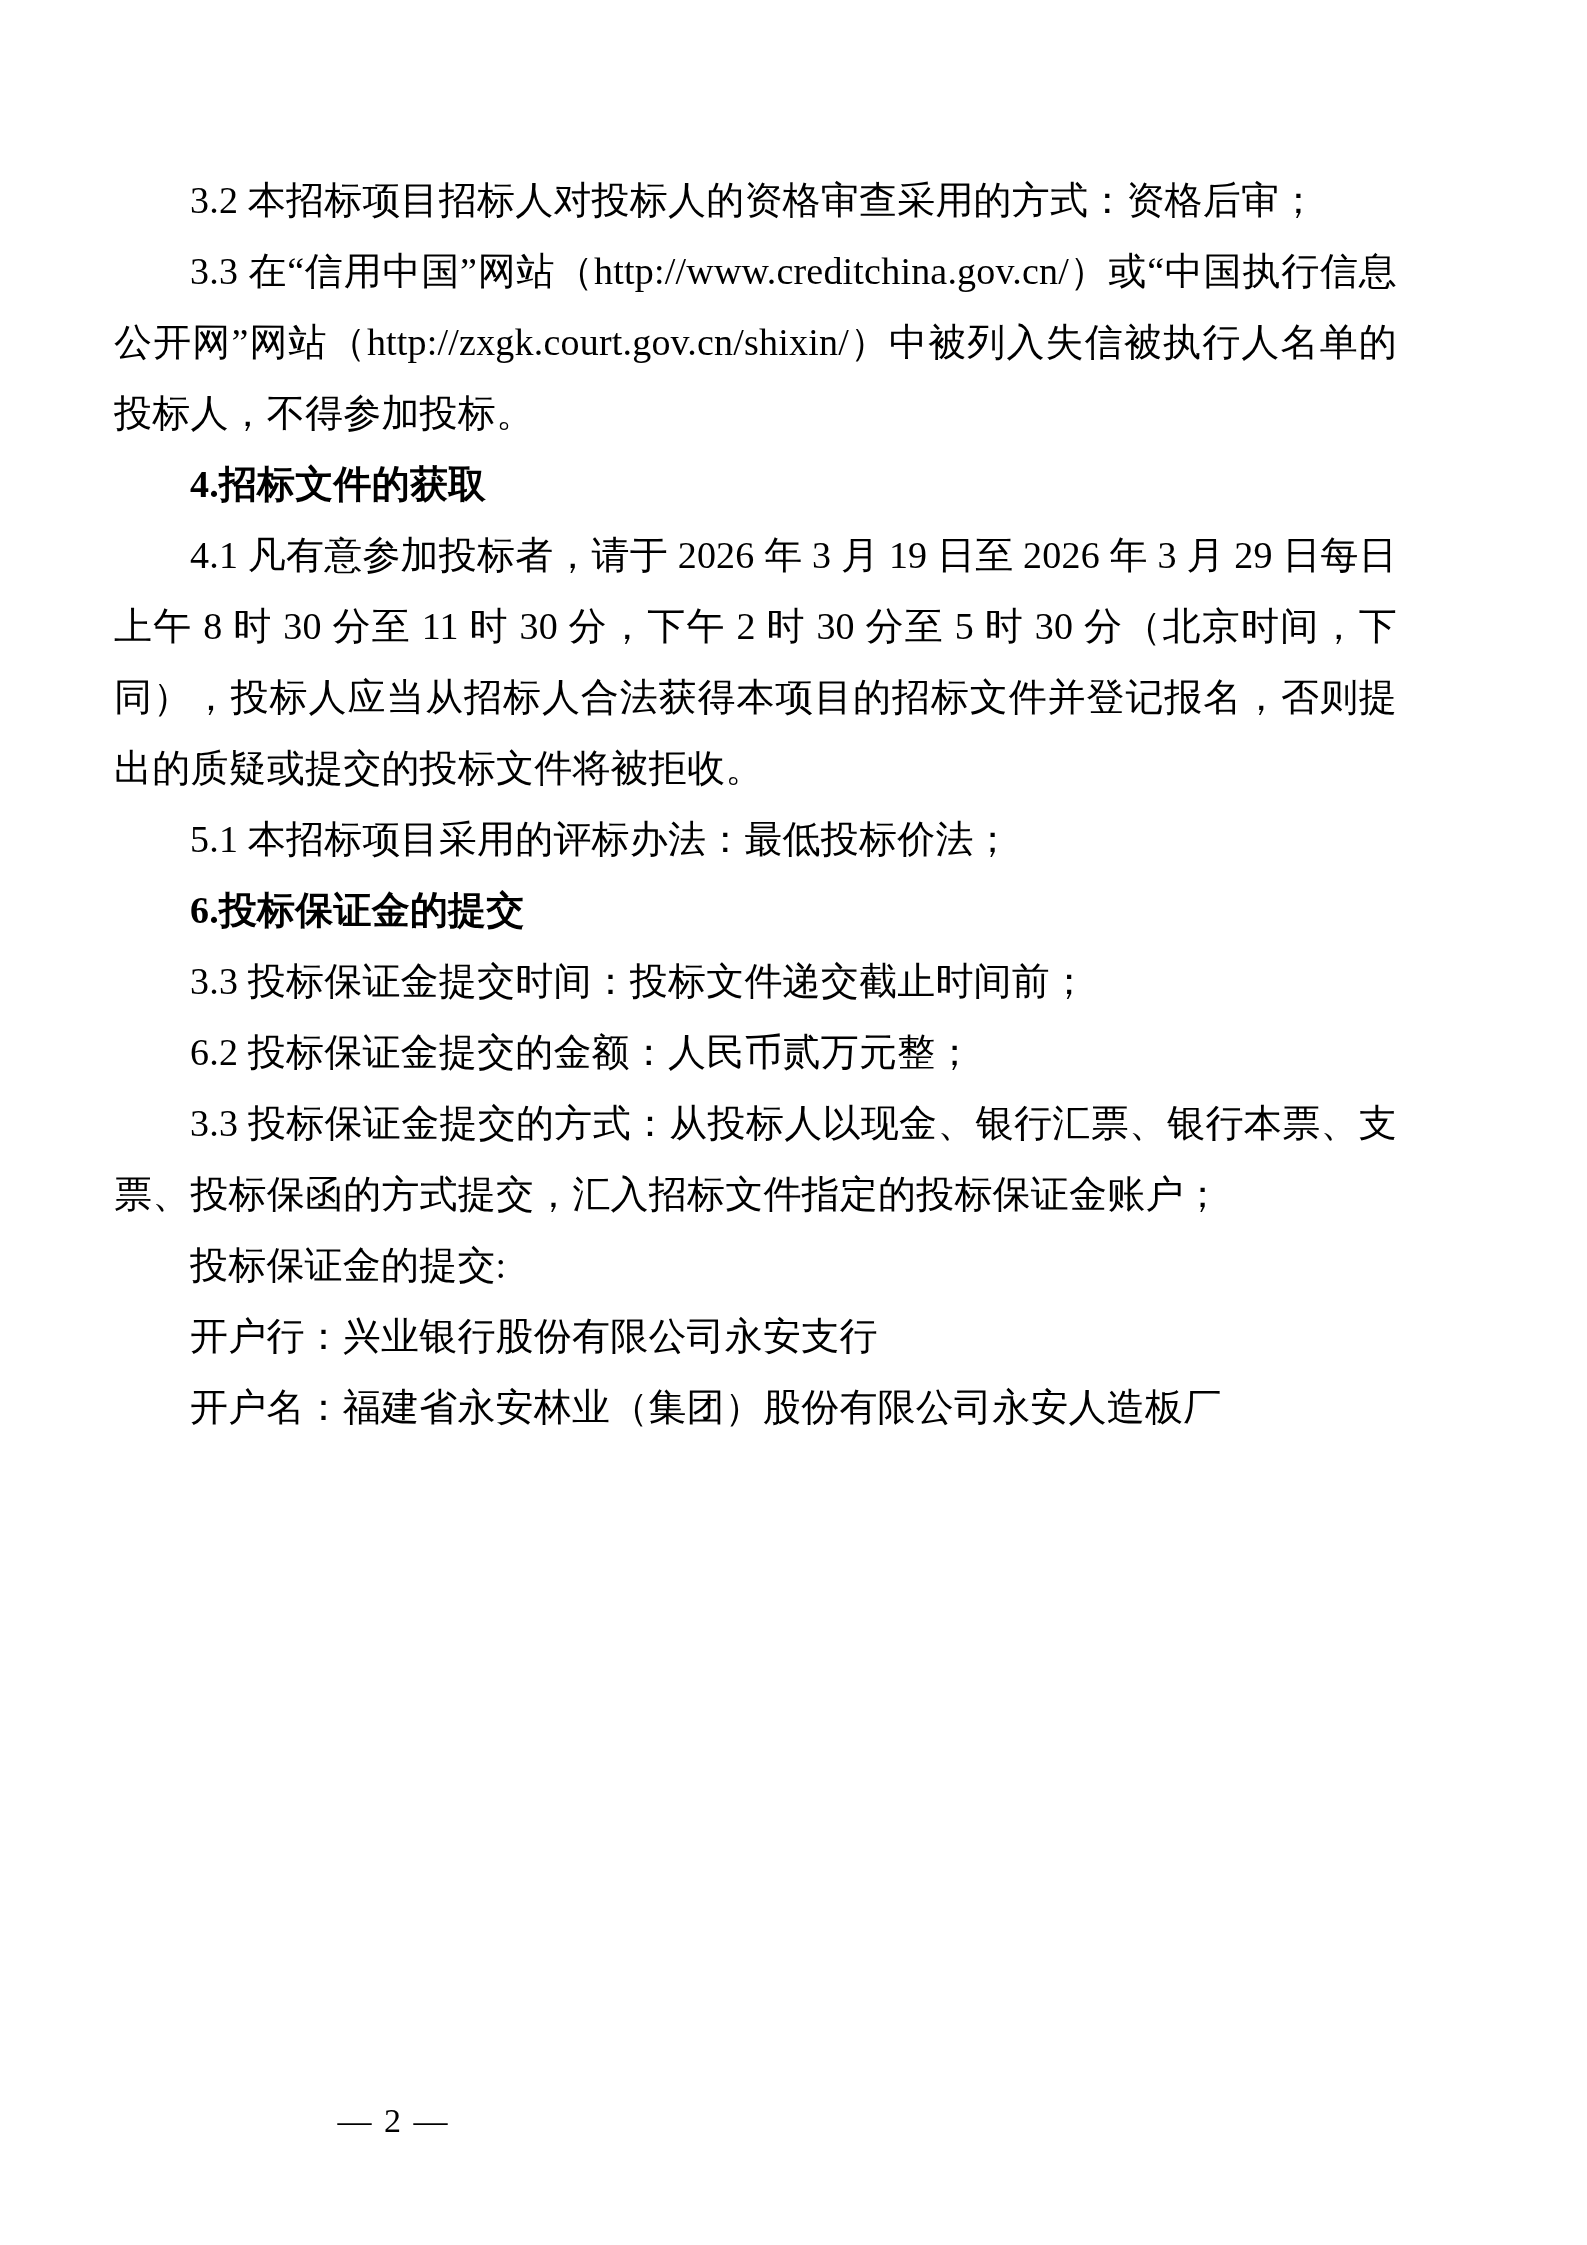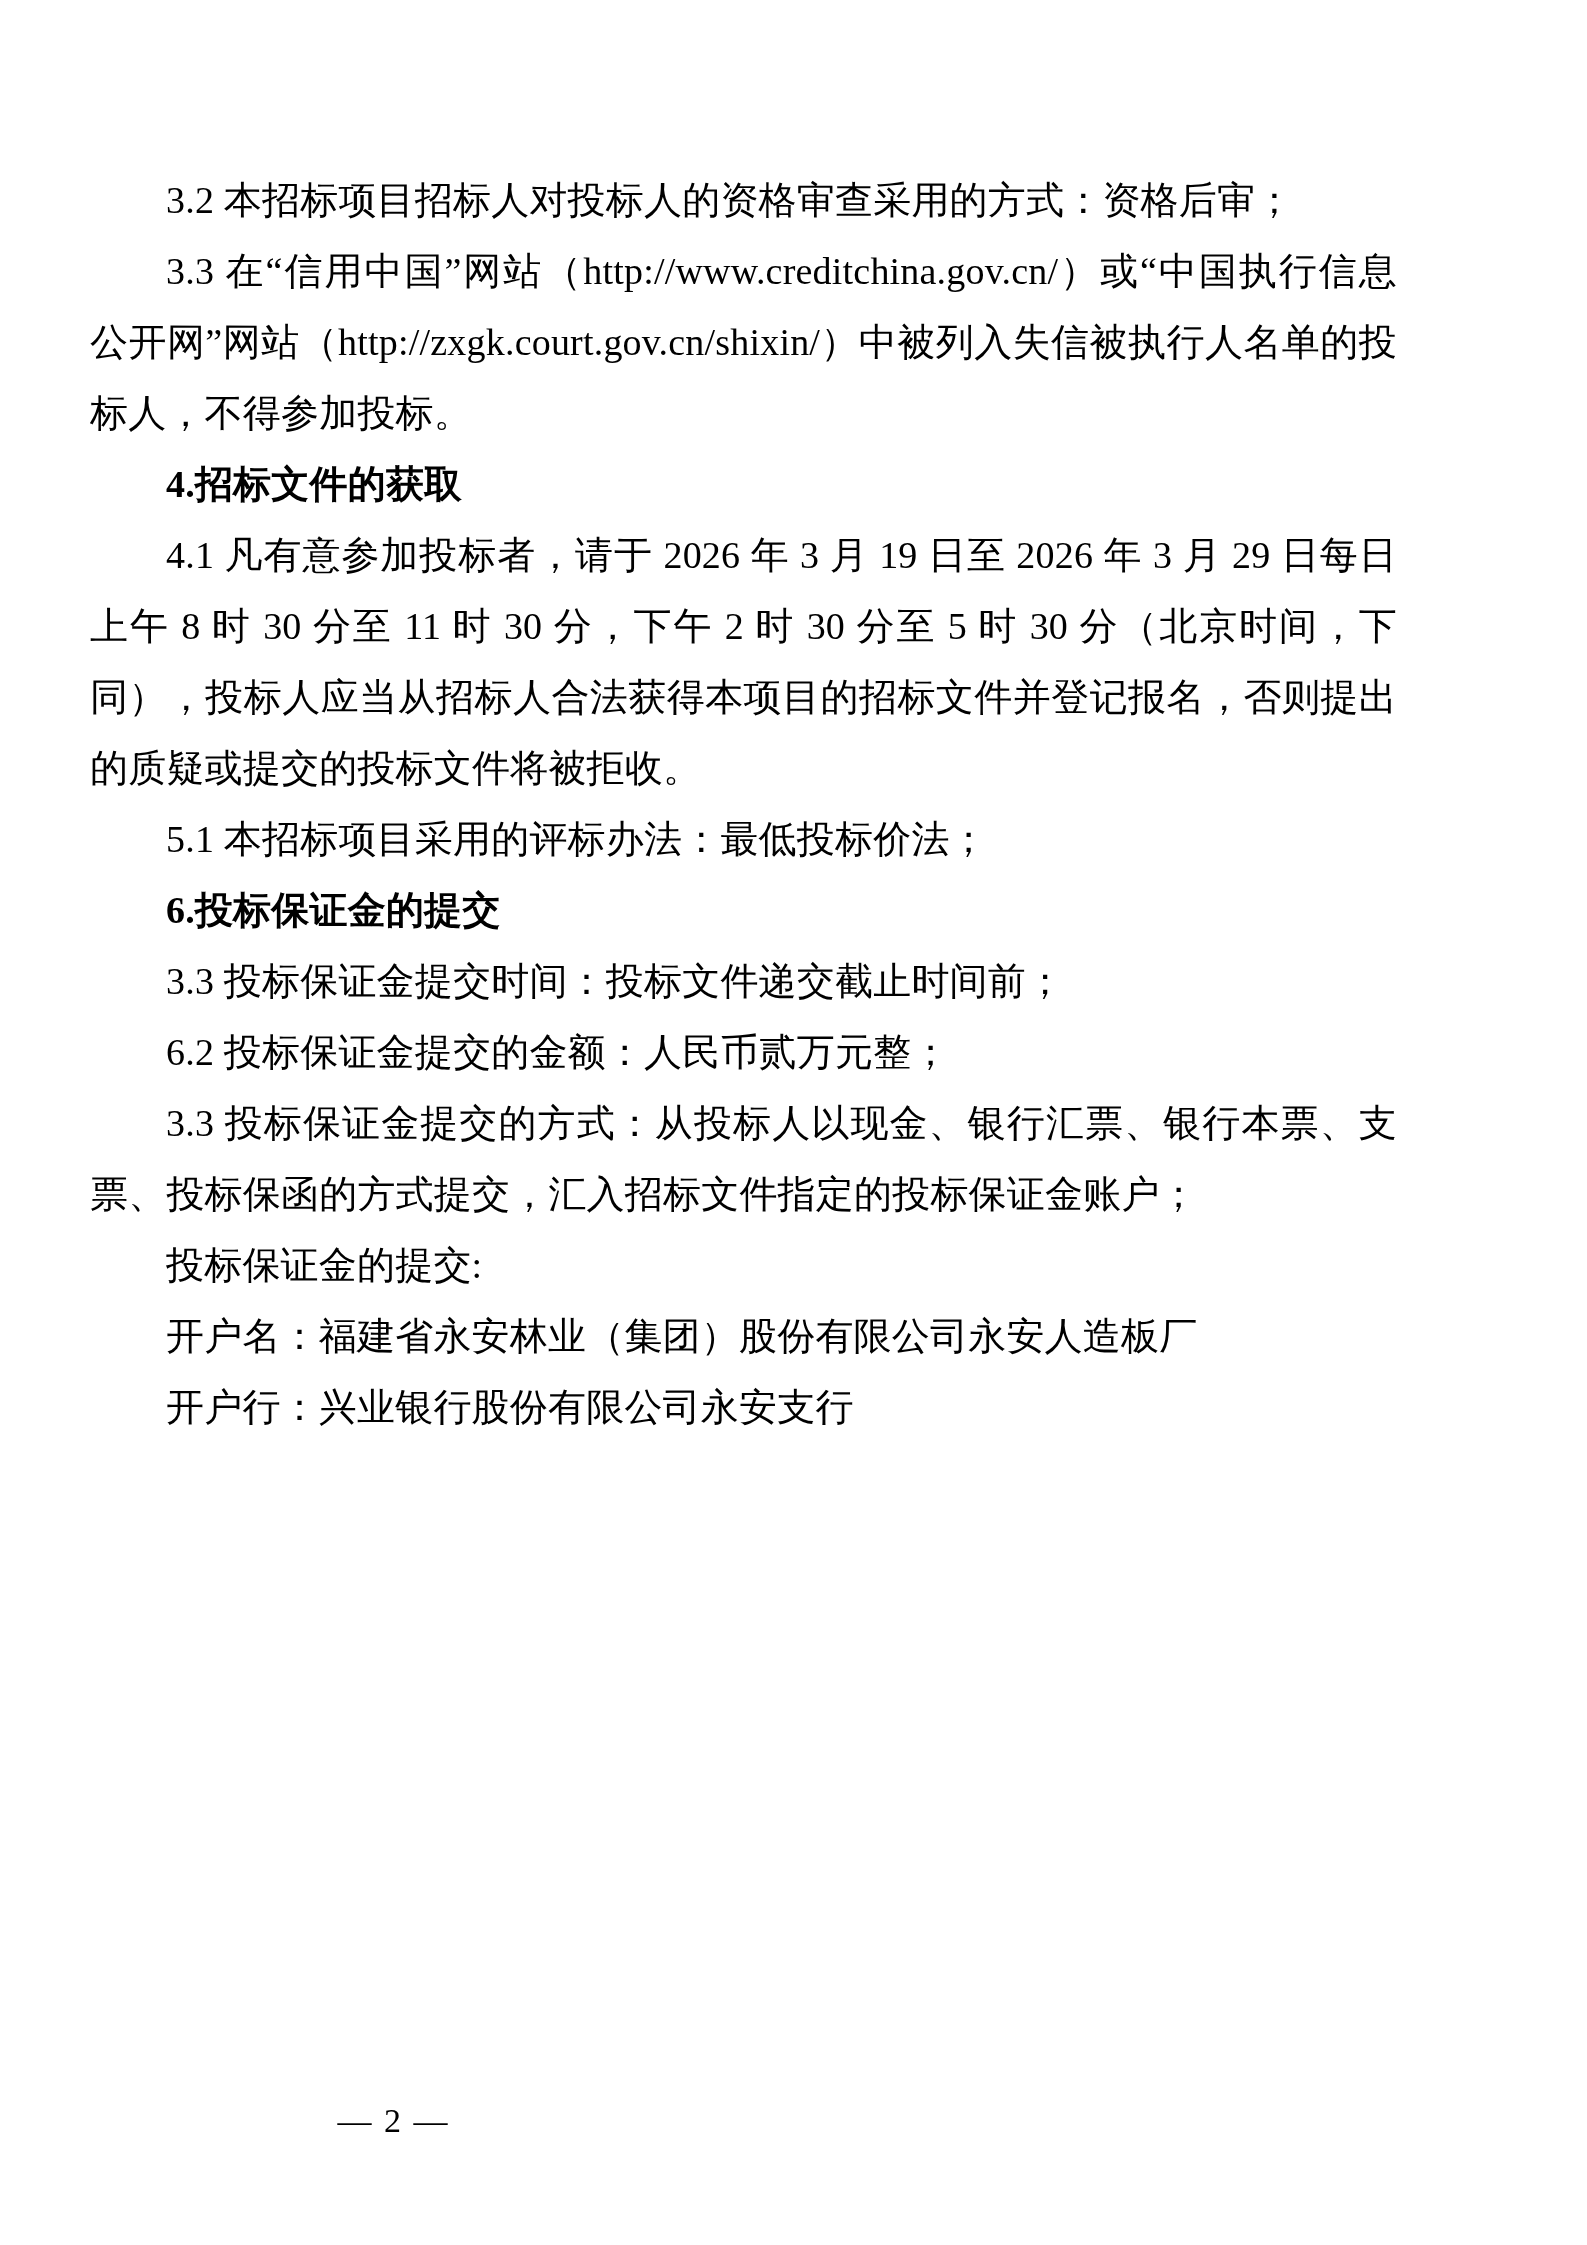--- a/index.html
+++ b/index.html
@@ -14,21 +14,21 @@
     color: #000000;
     position: relative;
     overflow: hidden;
   }
   .page {
     position: absolute;
     left: 0; top: 0;
     width: 1587px;
     height: 2245px;
     box-sizing: border-box;
-    padding: 165px 190px 0 90px;
+    padding: 165px 190px 0 114px;
   }
   .body-text {
     font-size: 38px;
     line-height: 71px;
     text-align: justify;
     text-justify: inter-ideograph;
     letter-spacing: 0.2px;
   }
   p {
     margin: 0;
@@ -56,17 +56,17 @@
     <p>3.2 本招标项目招标人对投标人的资格审查采用的方式：资格后审；</p>
     <p>3.3 在“信用中国”网站（http://www.creditchina.gov.cn/）或“中国执行信息公开网”网站（http://zxgk.court.gov.cn/shixin/）中被列入失信被执行人名单的投标人，不得参加投标。</p>
     <p class="heading">4.招标文件的获取</p>
     <p>4.1 凡有意参加投标者，请于 2026 年 3 月 19 日至 2026 年 3 月 29 日每日上午 8 时 30 分至 11 时 30 分，下午 2 时 30 分至 5 时 30 分（北京时间，下同），投标人应当从招标人合法获得本项目的招标文件并登记报名，否则提出的质疑或提交的投标文件将被拒收。</p>
     <p>5.1 本招标项目采用的评标办法：最低投标价法；</p>
     <p class="heading">6.投标保证金的提交</p>
     <p>3.3 投标保证金提交时间：投标文件递交截止时间前；</p>
     <p>6.2 投标保证金提交的金额：人民币贰万元整；</p>
     <p>3.3 投标保证金提交的方式：从投标人以现金、银行汇票、银行本票、支票、投标保函的方式提交，汇入招标文件指定的投标保证金账户；</p>
     <p>投标保证金的提交:</p>
+    <p>开户行：兴业银行股份有限公司永安支行</p>
     <p>开户名：福建省永安林业（集团）股份有限公司永安人造板厂</p>
-    <p>开户行：兴业银行股份有限公司永安支行</p>
   </div>
   <div class="pagenum">— 2 —</div>
 </div>
 
 </body></html>

